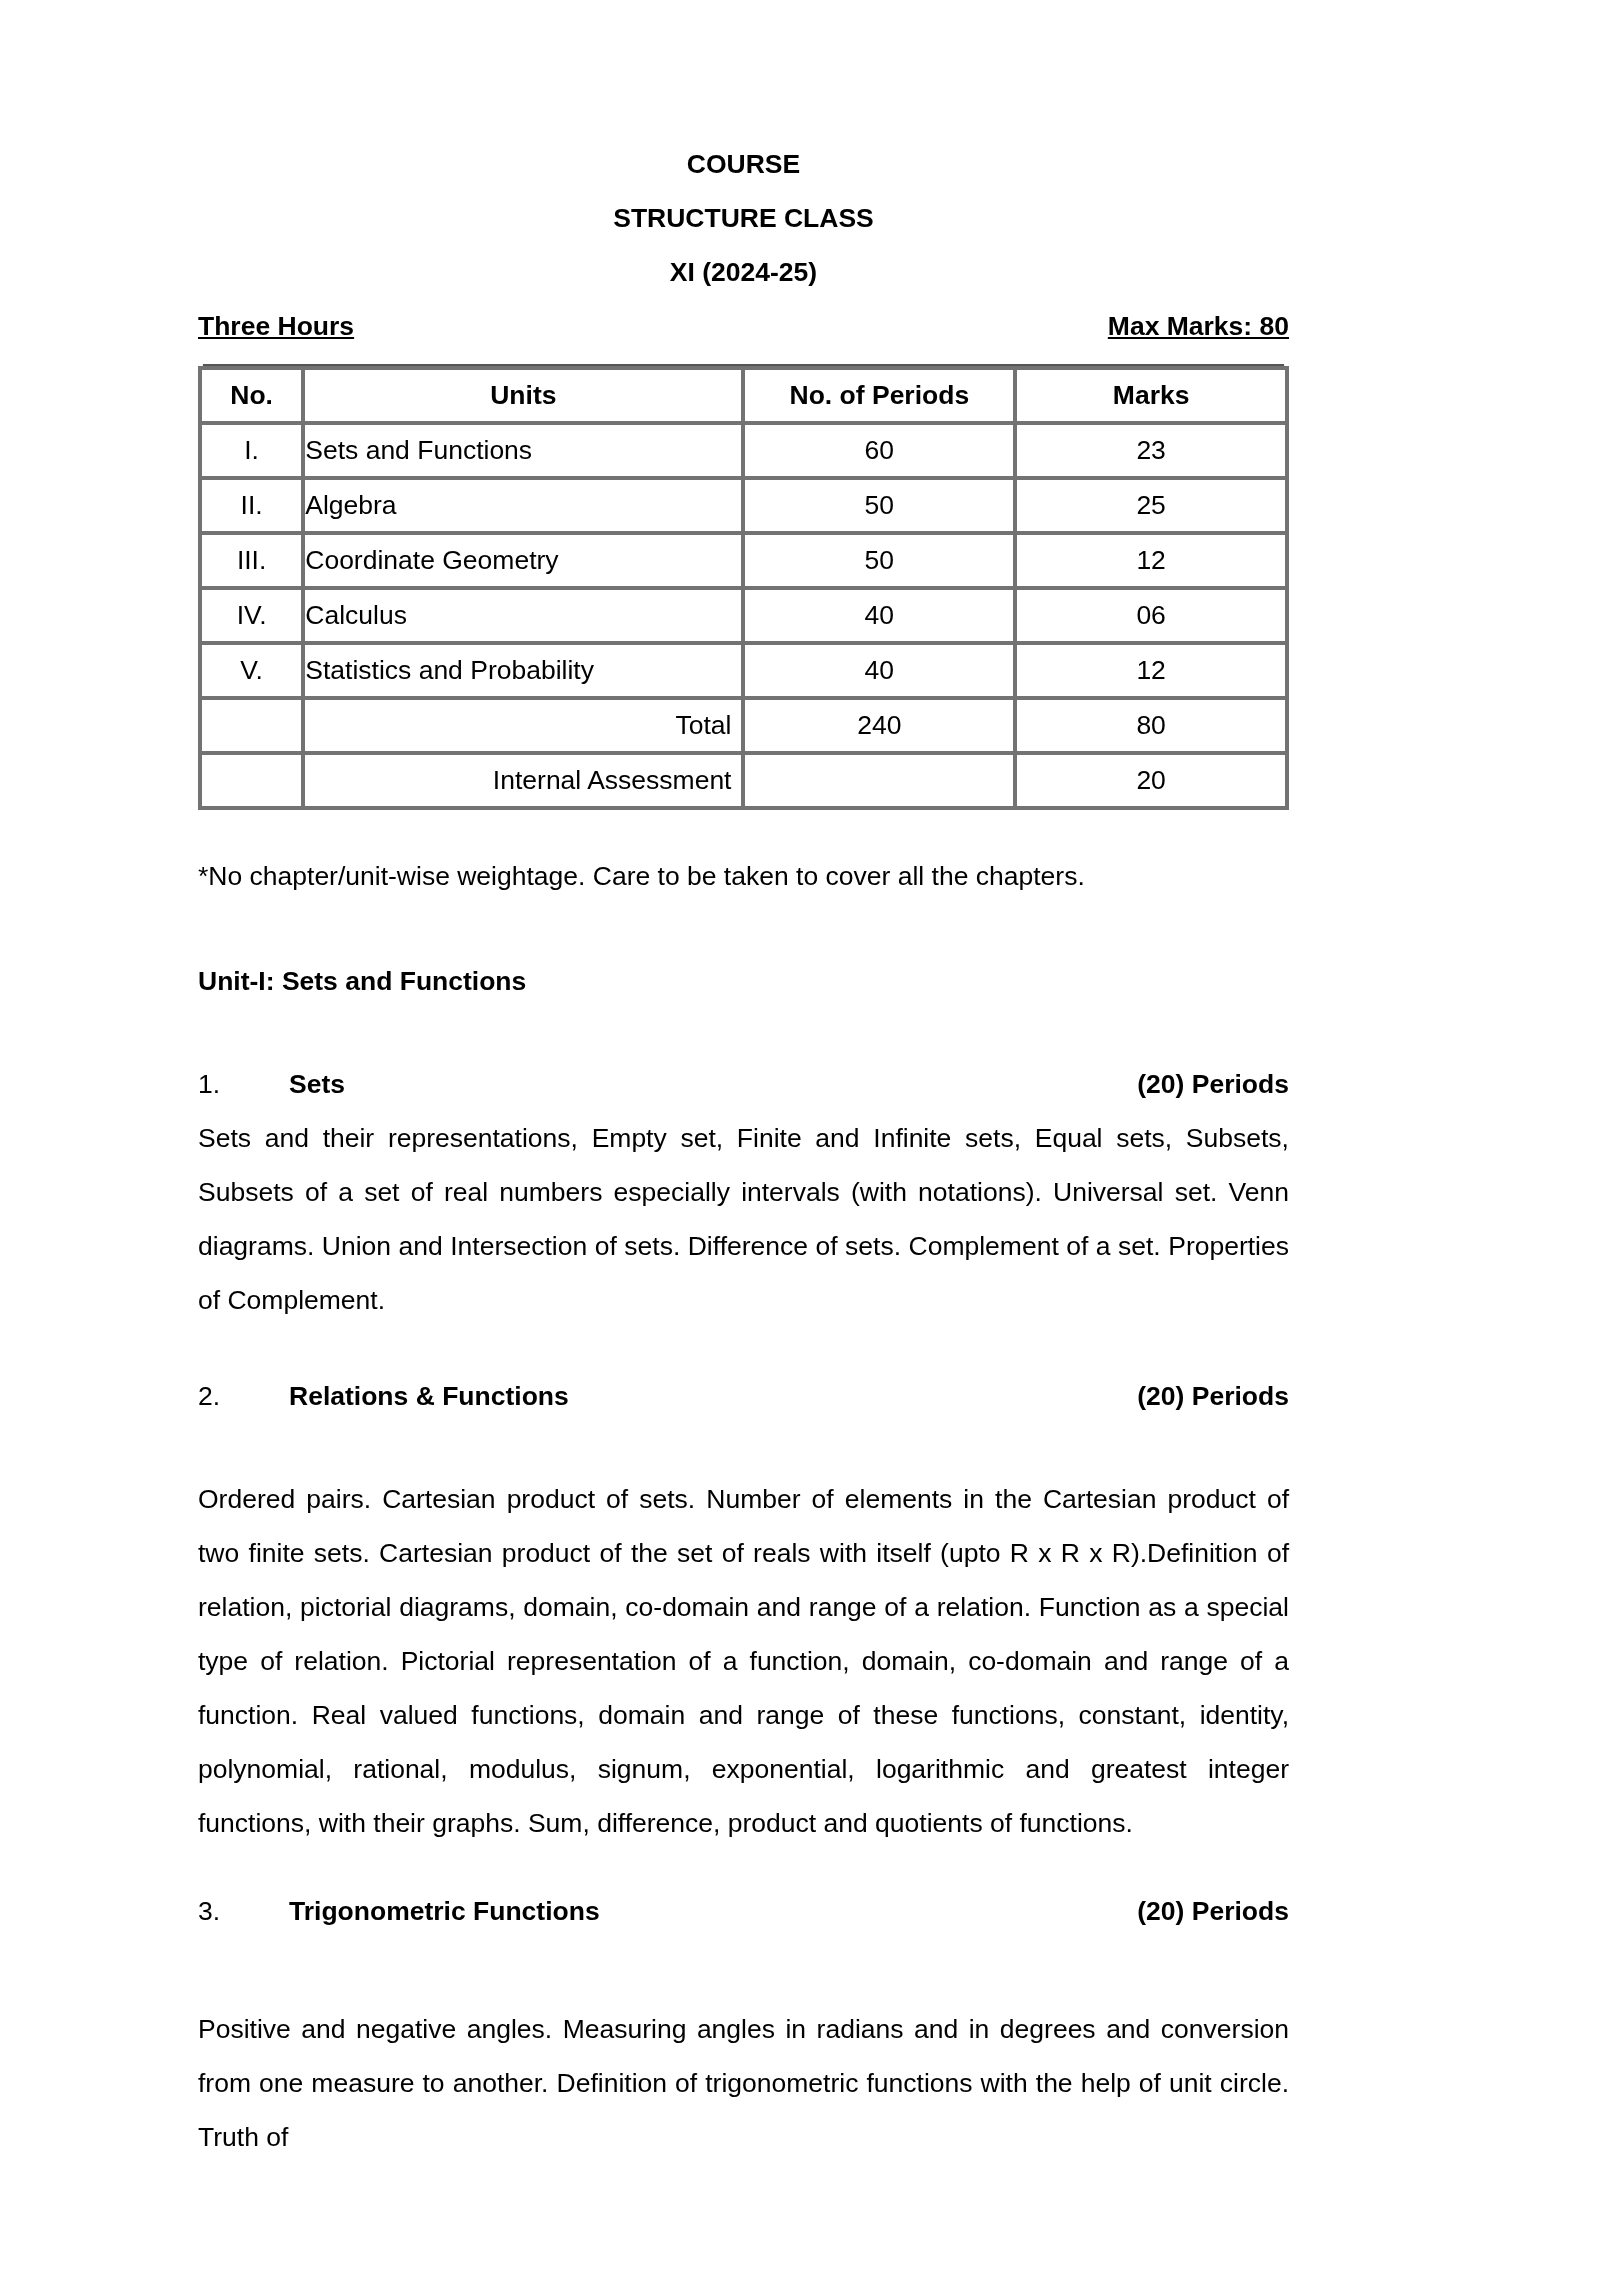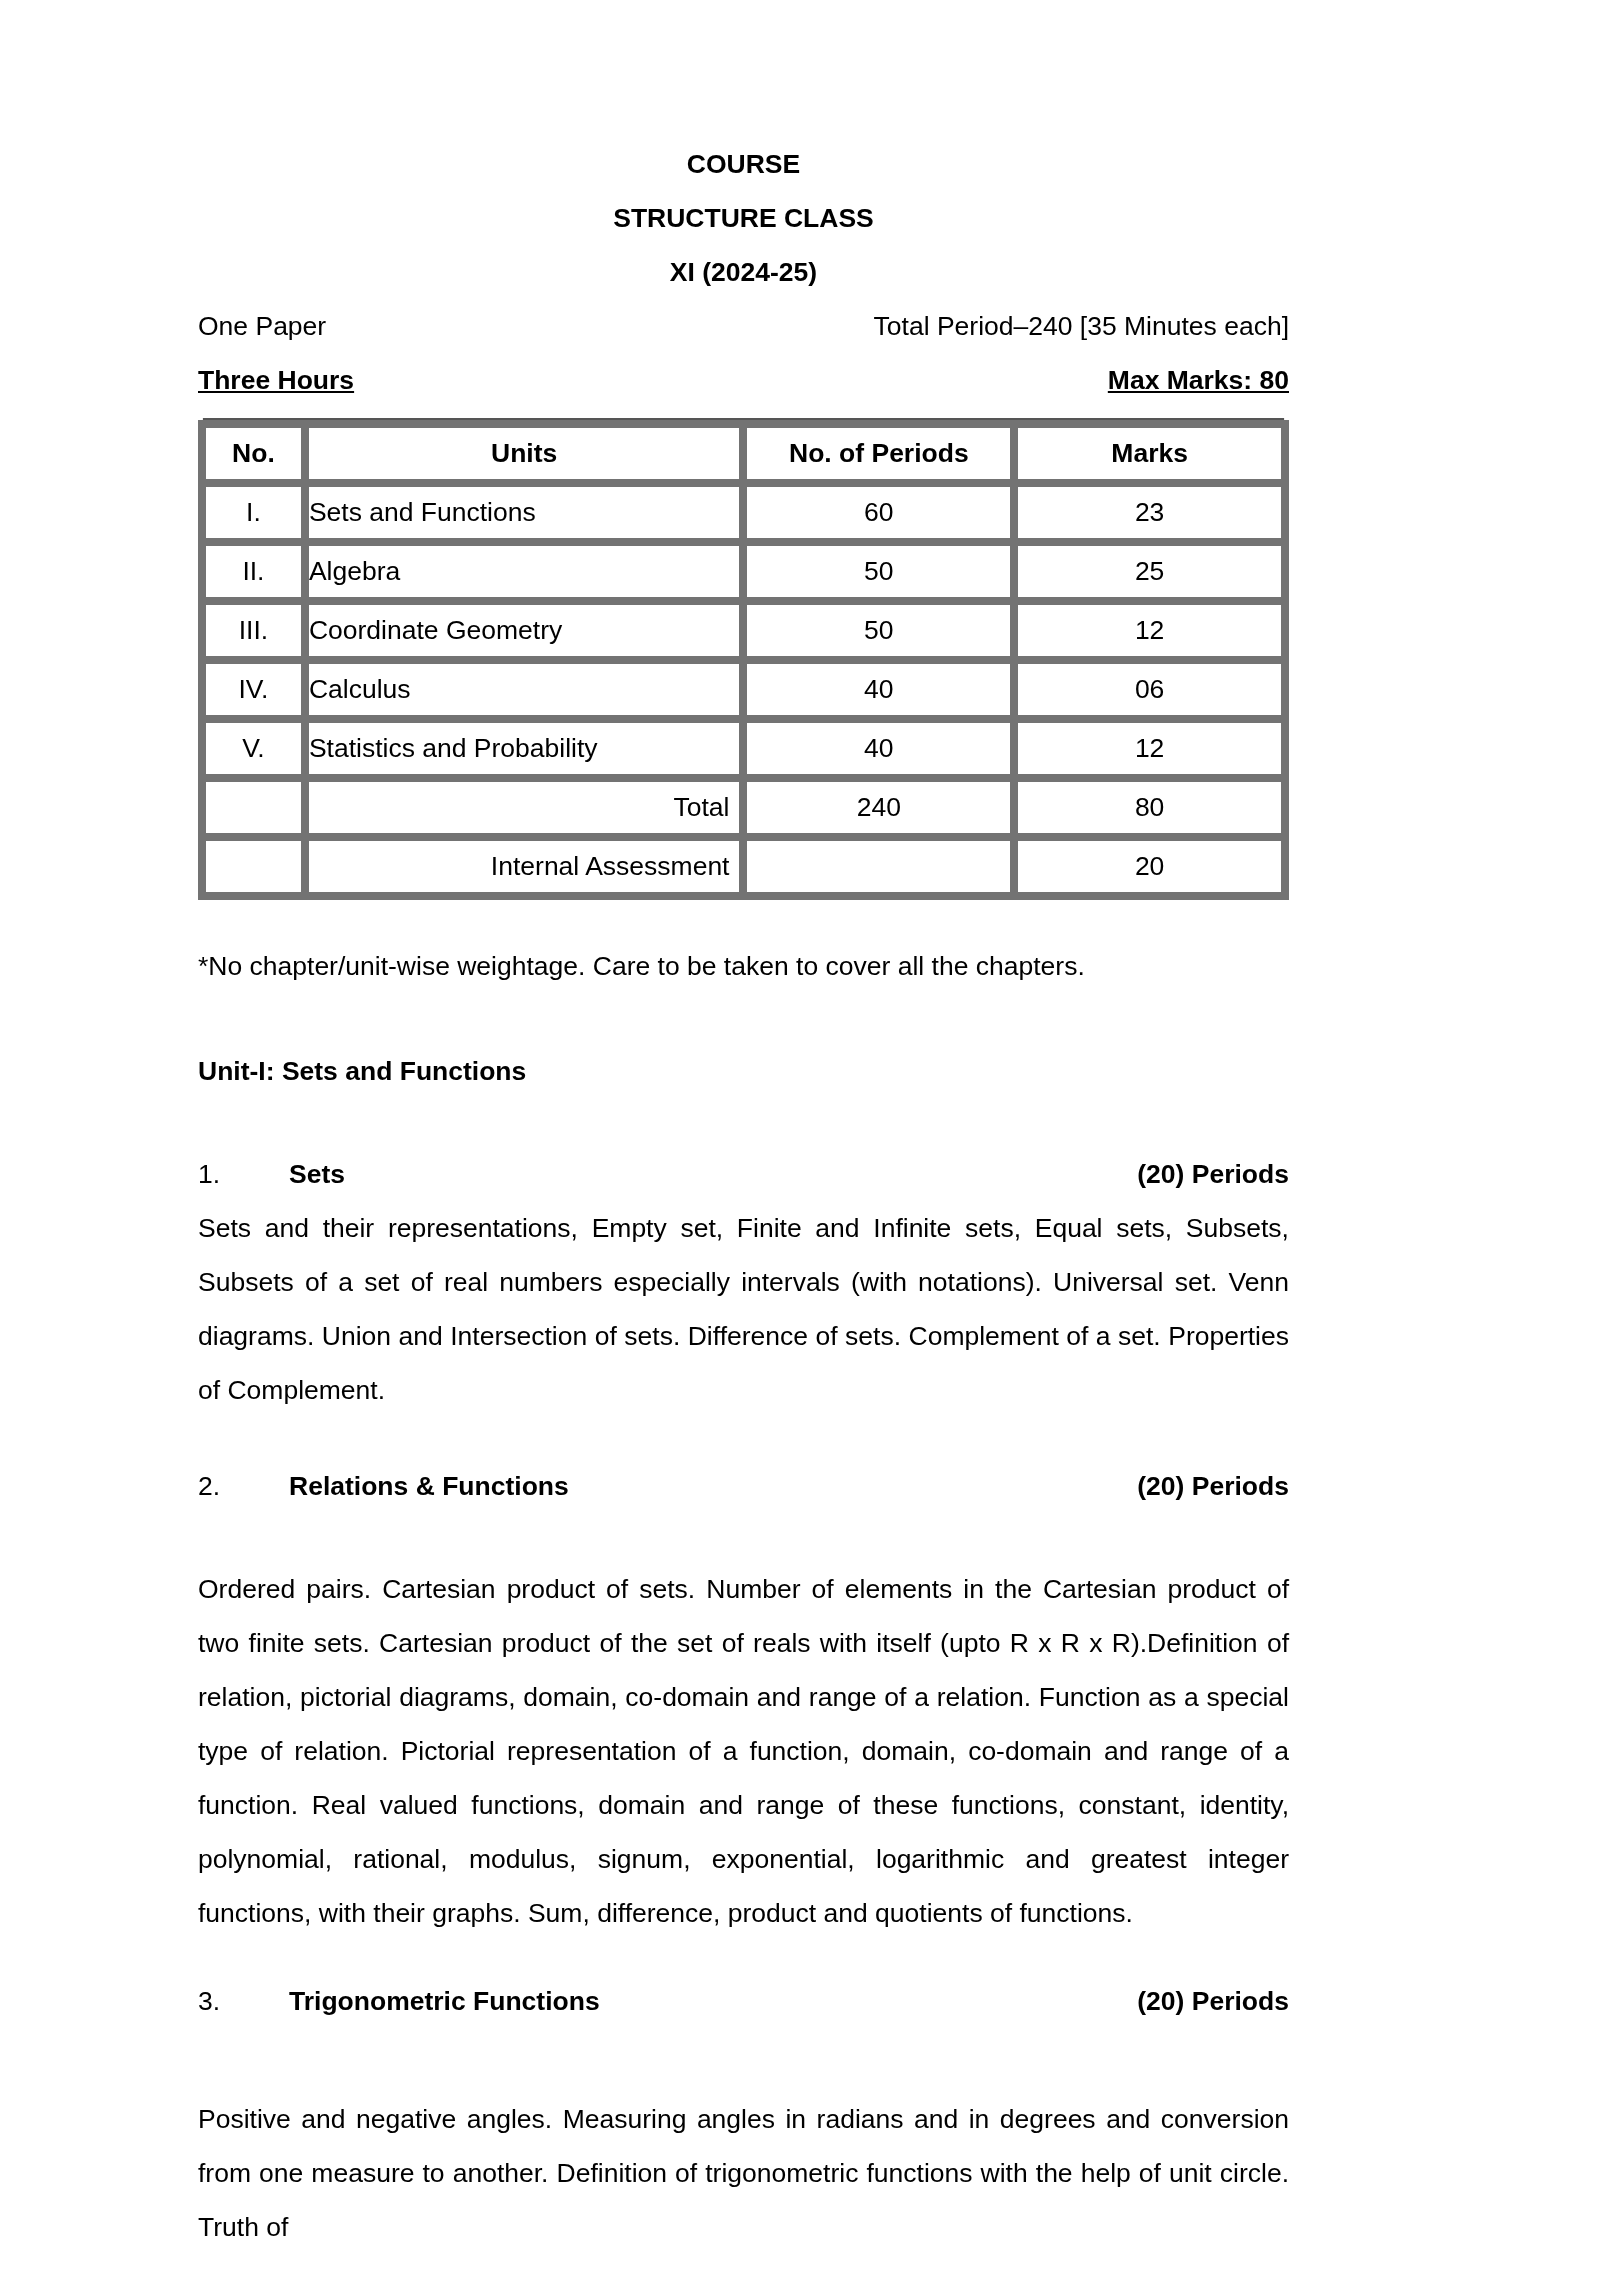--- a/index.html
+++ b/index.html
@@ -34,21 +34,21 @@
   table.course-table {
     width: 100%;
     border-collapse: collapse;
     margin-top: 12.7px;
     border: 2.9px solid #2a2a2a;
     
     box-shadow: 0 -6.9px 0 -4.9px #555;
   }
   table.course-table th,
   table.course-table td {
-    border: 8px solid #737373;
+    border: 4px solid #737373;
     height: 51px;
     padding: 0;
     font-size: 26.5px;
     vertical-align: middle;
   }
   table.course-table th { font-weight: bold; text-align: center; }
   td.cell-no   { text-align: center; }
   td.cell-unit { text-align: left;  padding-left: 13.7px; }
   td.cell-unit.align-right { text-align: right; padding-right: 10px; }
   td.cell-num  { text-align: center; }
@@ -88,24 +88,20 @@
 <body>
 
 <div class="page">
 
   <div class="title-block">
     <div>COURSE</div>
     <div>STRUCTURE CLASS</div>
     <div>XI (2024-25)</div>
   </div>
 
-  <div class="meta-row">
-    <span>One Paper</span>
-    <span>Total Period–240 [35 Minutes each]</span>
-  </div>
   <div class="meta-row bold">
     <span>Three Hours</span>
     <span>Max Marks: 80</span>
   </div>
 
   <table class="course-table">
     <colgroup>
       <col class="c-no">
         <col class="c-unit">
         <col class="c-per">

